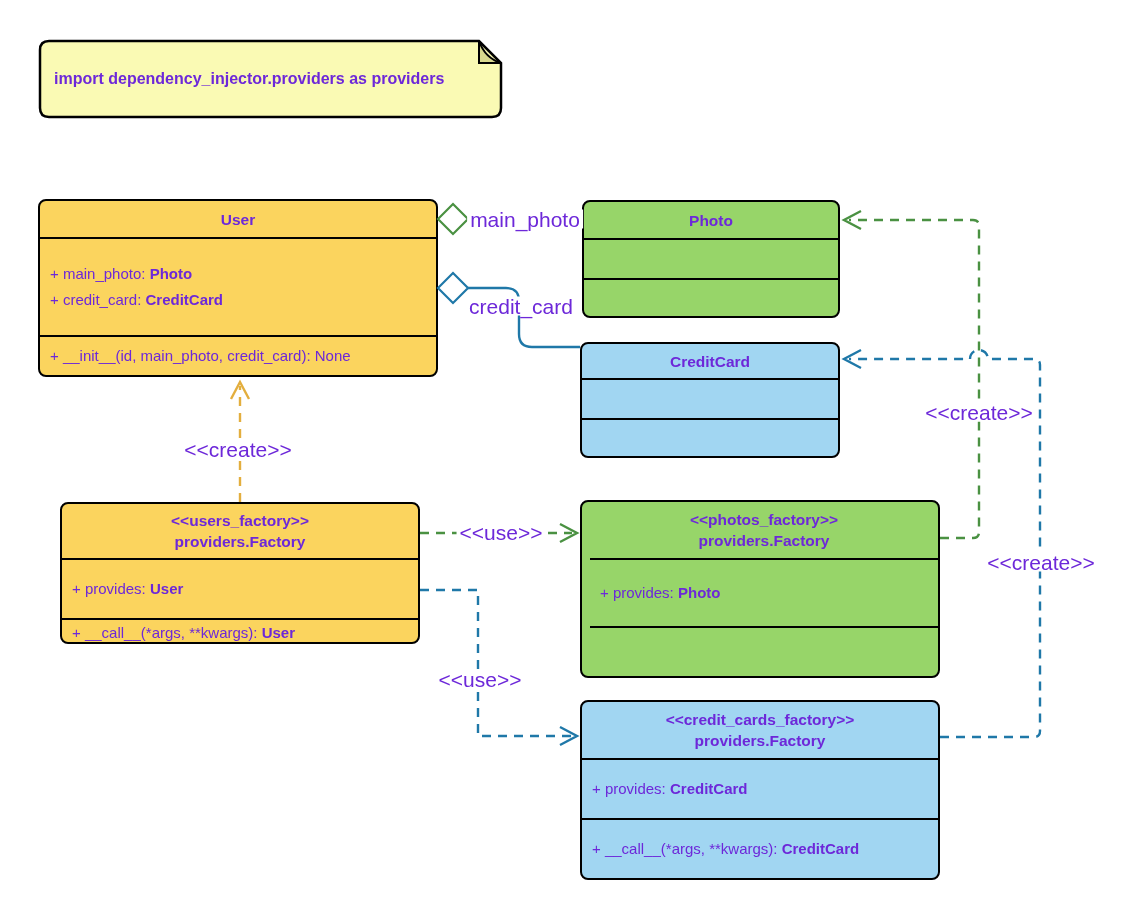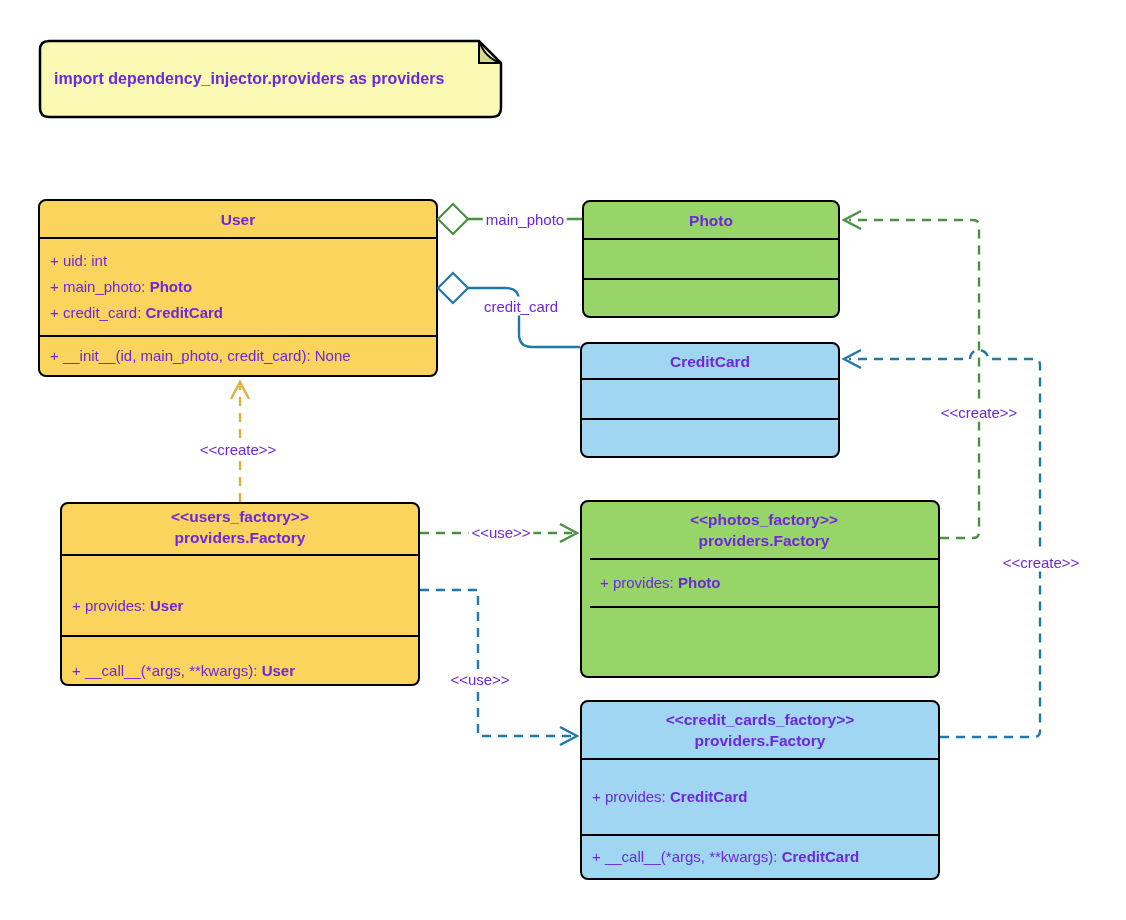--- a/index.html
+++ b/index.html
@@ -11,21 +11,21 @@
   #canvas{
     position:relative; width:1126px; height:920px; background:#ffffff;
     font-family:"Liberation Sans", sans-serif; color:#6d28d9; overflow:hidden;
   }
   
   .uml-class{
     position:absolute; box-sizing:border-box;
     border:2px solid var(--border); border-radius:8px;
     display:flex; flex-direction:column; overflow:hidden;
   }
-  .c-yellow{background:var(--yellow-fill);justify-content:flex-end;}
+  .c-yellow{background:var(--yellow-fill);}
   .c-green{background:var(--green-fill);}
   .c-blue{background:var(--blue-fill);}
   .uml-title{
     box-sizing:border-box; border-bottom:2px solid var(--border);
     display:flex; flex-direction:column; align-items:center; justify-content:center;
     font-weight:bold; font-size:15.5px; text-align:center; flex:0 0 auto;
   }
   .uml-title .line{line-height:21px;}
   .uml-comp{
     box-sizing:border-box; flex:0 0 auto;
@@ -42,21 +42,21 @@
   .s-blue{stroke:var(--blue-line); stroke-width:2.4; fill:none;}
   .s-yellow{stroke:var(--yellow-line); stroke-width:2.4; fill:none;}
   .d-green{stroke:var(--green-line); stroke-width:2.4; fill:none; stroke-dasharray:9 7;}
   .d-blue{stroke:var(--blue-line); stroke-width:2.4; fill:none; stroke-dasharray:9 7;}
   .d-yellow{stroke:var(--yellow-line); stroke-width:2.4; fill:none; stroke-dasharray:9 7;}
   .diamond-green{fill:#ffffff; stroke:var(--green-line); stroke-width:2.2;}
   .diamond-blue{fill:#ffffff; stroke:var(--blue-line); stroke-width:2.2;}
   
   .edge-label{
     position:absolute; z-index:10; transform:translate(-50%,-50%);
-    background:#ffffff; padding:0 3px; font-size:15px; line-height:19px;
+    background:#ffffff; padding:0 3px; font-size:21px; line-height:19px;
     white-space:nowrap;
   }
   
   #note-shape{position:absolute; left:38px; top:38px; z-index:1;}
   #note-text{
     position:absolute; left:54px; top:70px; z-index:2;
     font-size:16px; font-weight:bold; white-space:nowrap;
   }
 </style>
 </head>
@@ -68,21 +68,20 @@
     <path d="M 11 3 H 441 L 463 25 V 70 Q 463 79 454 79 H 11 Q 2 79 2 70 V 12 Q 2 3 11 3 Z" fill="var(--note-fill)" stroke="var(--border)" stroke-width="2.5"></path>
     <path d="M 441 3 Q 447 20 463 25 L 441 25 Z" fill="#d9d98e" stroke="var(--border)" stroke-width="2"></path>
   </svg>
   <div id="note-text">import dependency_injector.providers as providers</div>
 
   <div class="uml-class c-yellow" style="left:38px;top:199px;width:400px;height:178px;">
     <div class="uml-title" style="height:38px;">
       <span class="line">User</span>
     </div>
     <div class="uml-comp divided" style="height:98px;">
-      <div class="memb"><span>+ uid: int</span><span class="bold"></span></div>
       <div class="memb"><span>+ main_photo: </span><span class="bold">Photo</span></div>
       <div class="memb"><span>+ credit_card: </span><span class="bold">CreditCard</span></div>
     </div>
     <div class="uml-comp last">
       <div class="memb"><span>+ __init__(id, main_photo, credit_card): None</span><span class="bold"></span></div>
     </div>
   </div>
 
   <div class="uml-class c-green" style="left:582px;top:200px;width:258px;height:118px;">
     <div class="uml-title" style="height:38px;">
@@ -93,49 +92,49 @@
   </div>
 
   <div class="uml-class c-blue" style="left:580px;top:342px;width:260px;height:116px;">
     <div class="uml-title" style="height:36px;">
       <span class="line">CreditCard</span>
     </div>
     <div class="uml-comp divided" style="height:40px;"></div>
     <div class="uml-comp last"></div>
   </div>
 
-  <div class="uml-class c-yellow" style="left:60px;top:502px;width:360px;height:184px;gap:21px;">
+  <div class="uml-class c-yellow" style="left:60px;top:502px;width:360px;height:142px;">
     <div class="uml-title" style="height:56px;">
       <span class="line">&lt;&lt;users_factory&gt;&gt;</span>
       <span class="line">providers.Factory</span>
     </div>
     <div class="uml-comp divided" style="height:60px;">
       <div class="memb"><span>+ provides: </span><span class="bold">User</span></div>
     </div>
     <div class="uml-comp last">
       <div class="memb"><span>+ __call__(*args, **kwargs): </span><span class="bold">User</span></div>
     </div>
   </div>
 
   <div class="uml-class c-green" style="left:580px;top:500px;width:360px;height:178px;padding-left:8px;">
     <div class="uml-title" style="height:58px;">
       <span class="line">&lt;&lt;photos_factory&gt;&gt;</span>
       <span class="line">providers.Factory</span>
     </div>
-    <div class="uml-comp divided" style="height:48px;">
+    <div class="uml-comp divided" style="height:68px;">
       <div class="memb"><span>+ provides: </span><span class="bold">Photo</span></div>
     </div>
   </div>
 
   <div class="uml-class c-blue" style="left:580px;top:700px;width:360px;height:180px;justify-content:space-between;">
     <div class="uml-title" style="height:58px;">
       <span class="line">&lt;&lt;credit_cards_factory&gt;&gt;</span>
       <span class="line">providers.Factory</span>
     </div>
-    <div class="uml-comp divided" style="height:76px;">
+    <div class="uml-comp divided" style="height:60px;">
       <div class="memb"><span>+ provides: </span><span class="bold">CreditCard</span></div>
     </div>
     <div class="uml-comp last">
       <div class="memb"><span>+ __call__(*args, **kwargs): </span><span class="bold">CreditCard</span></div>
     </div>
   </div>
 
   <svg id="edges" width="1126" height="920" viewBox="0 0 1126 920">
     <g>
       <line x1="468" y1="219" x2="582" y2="219" class="s-green"></line>

